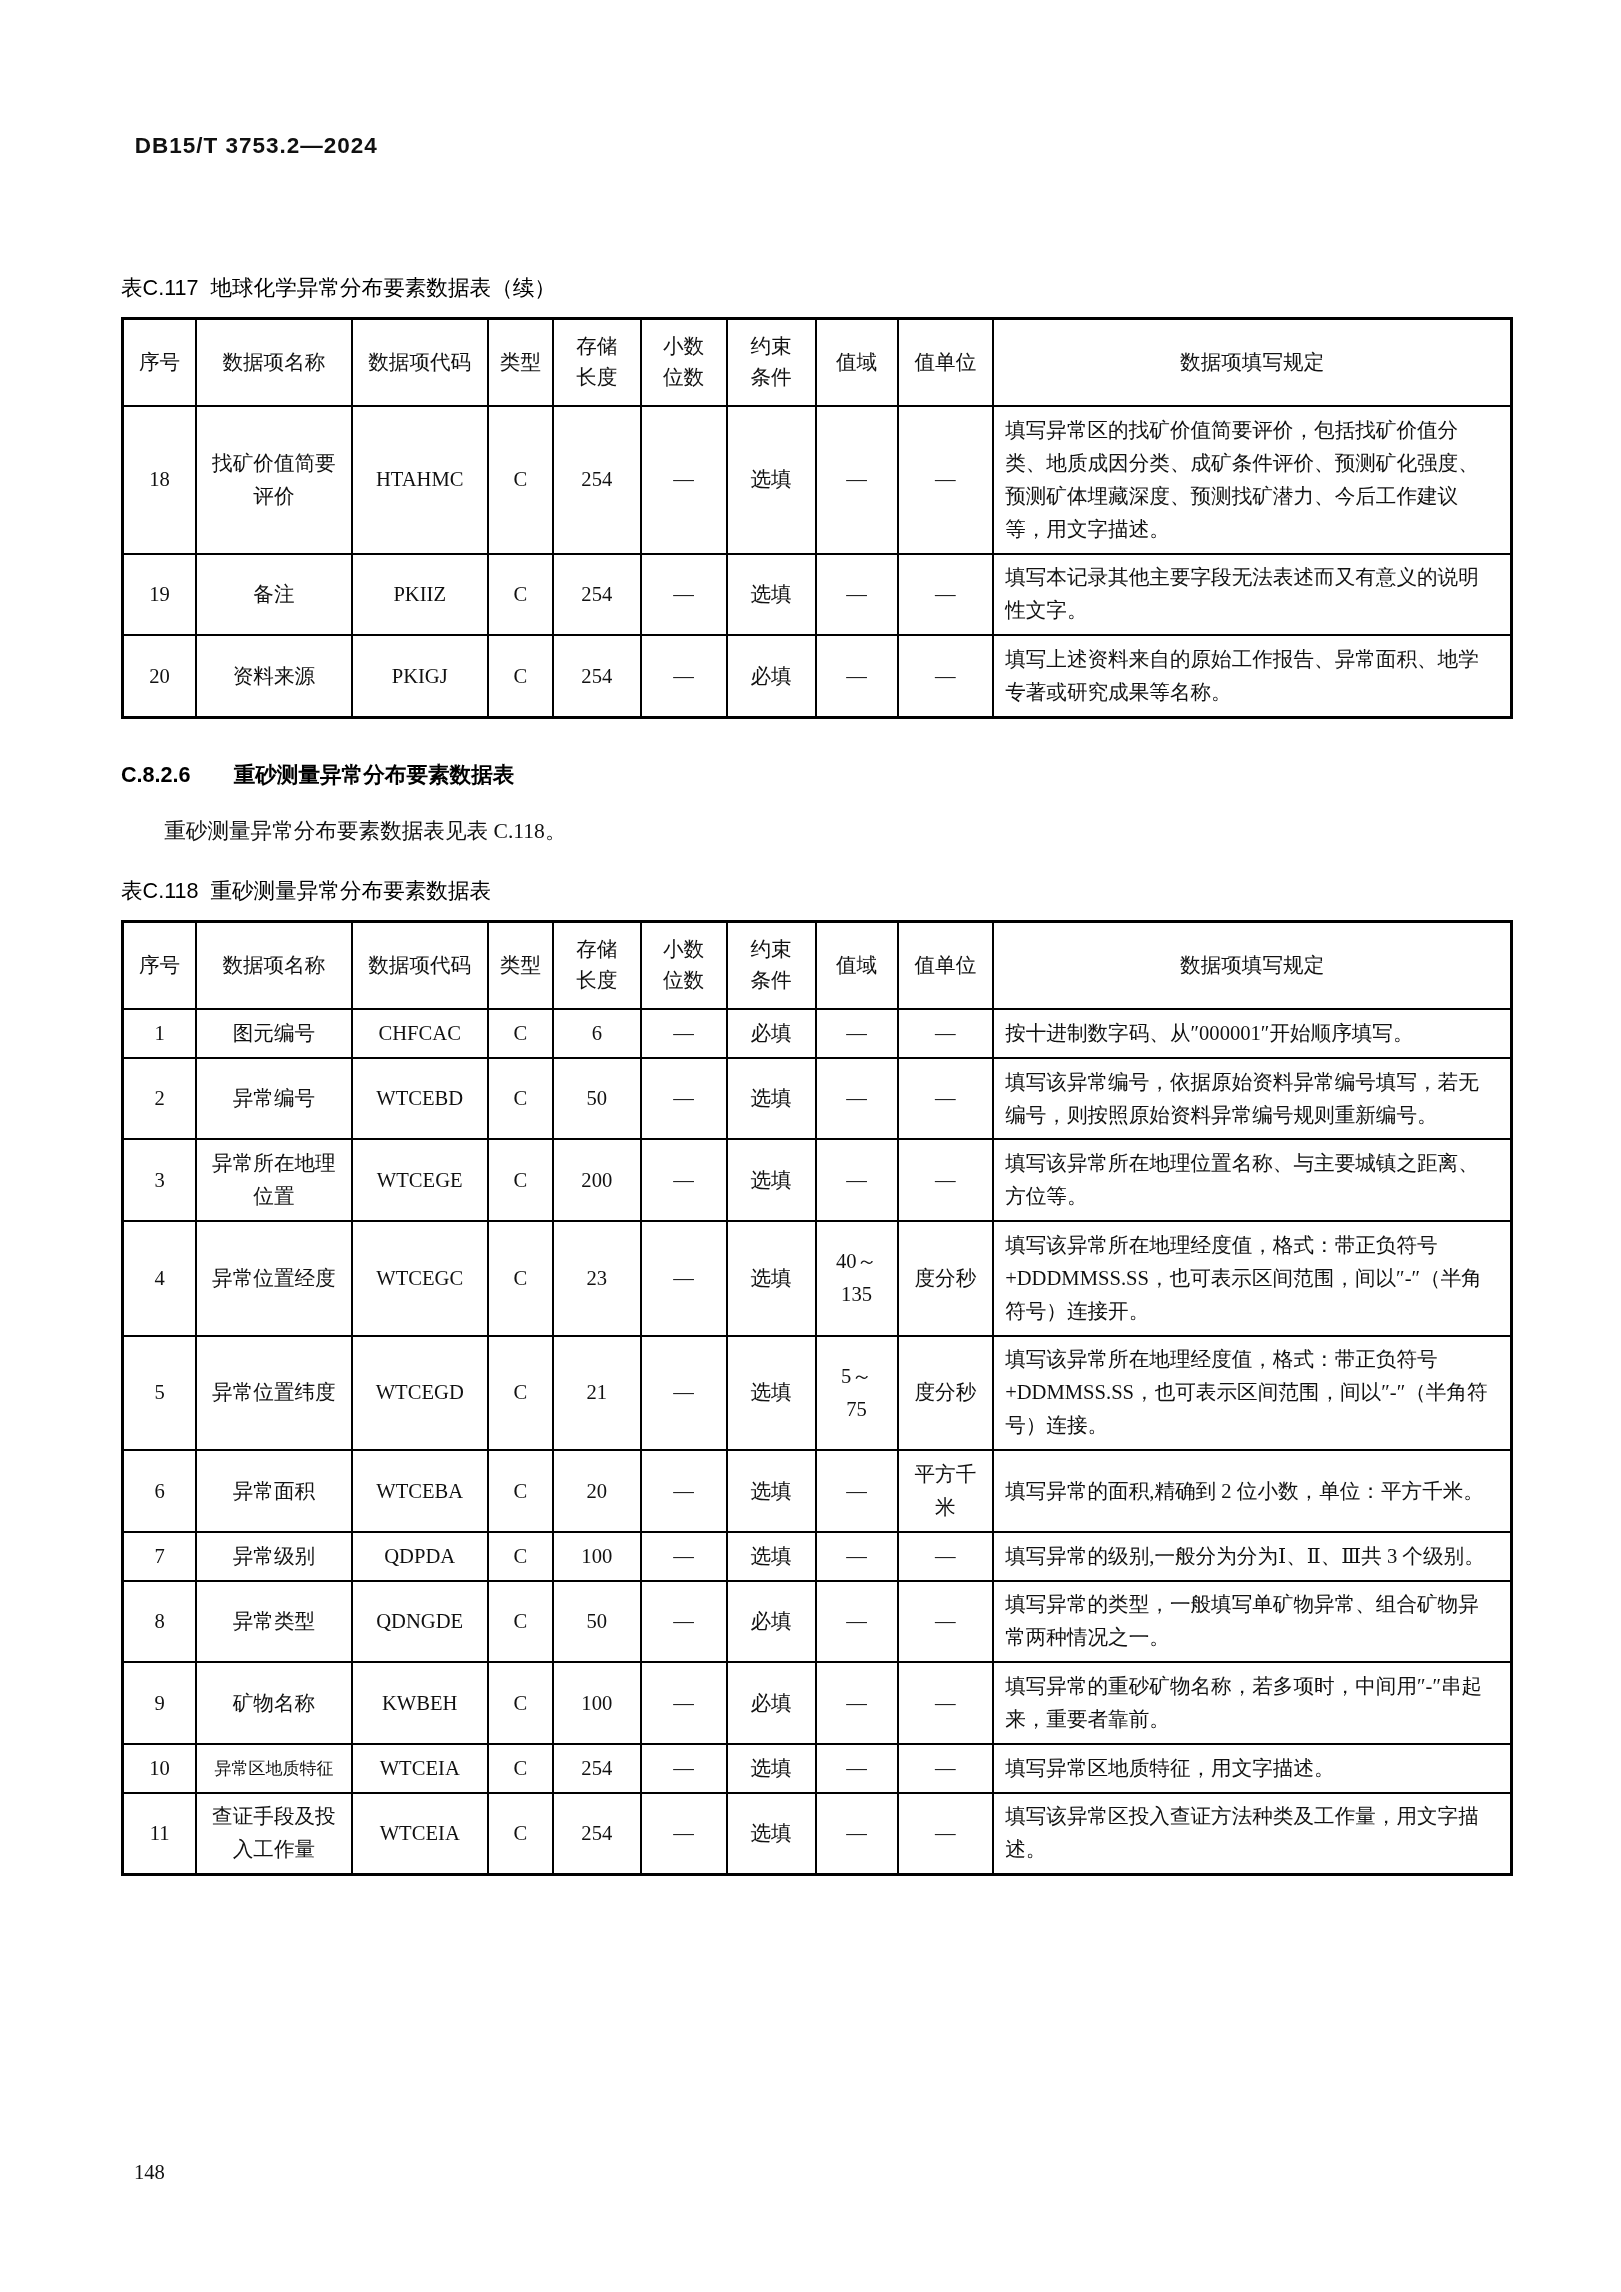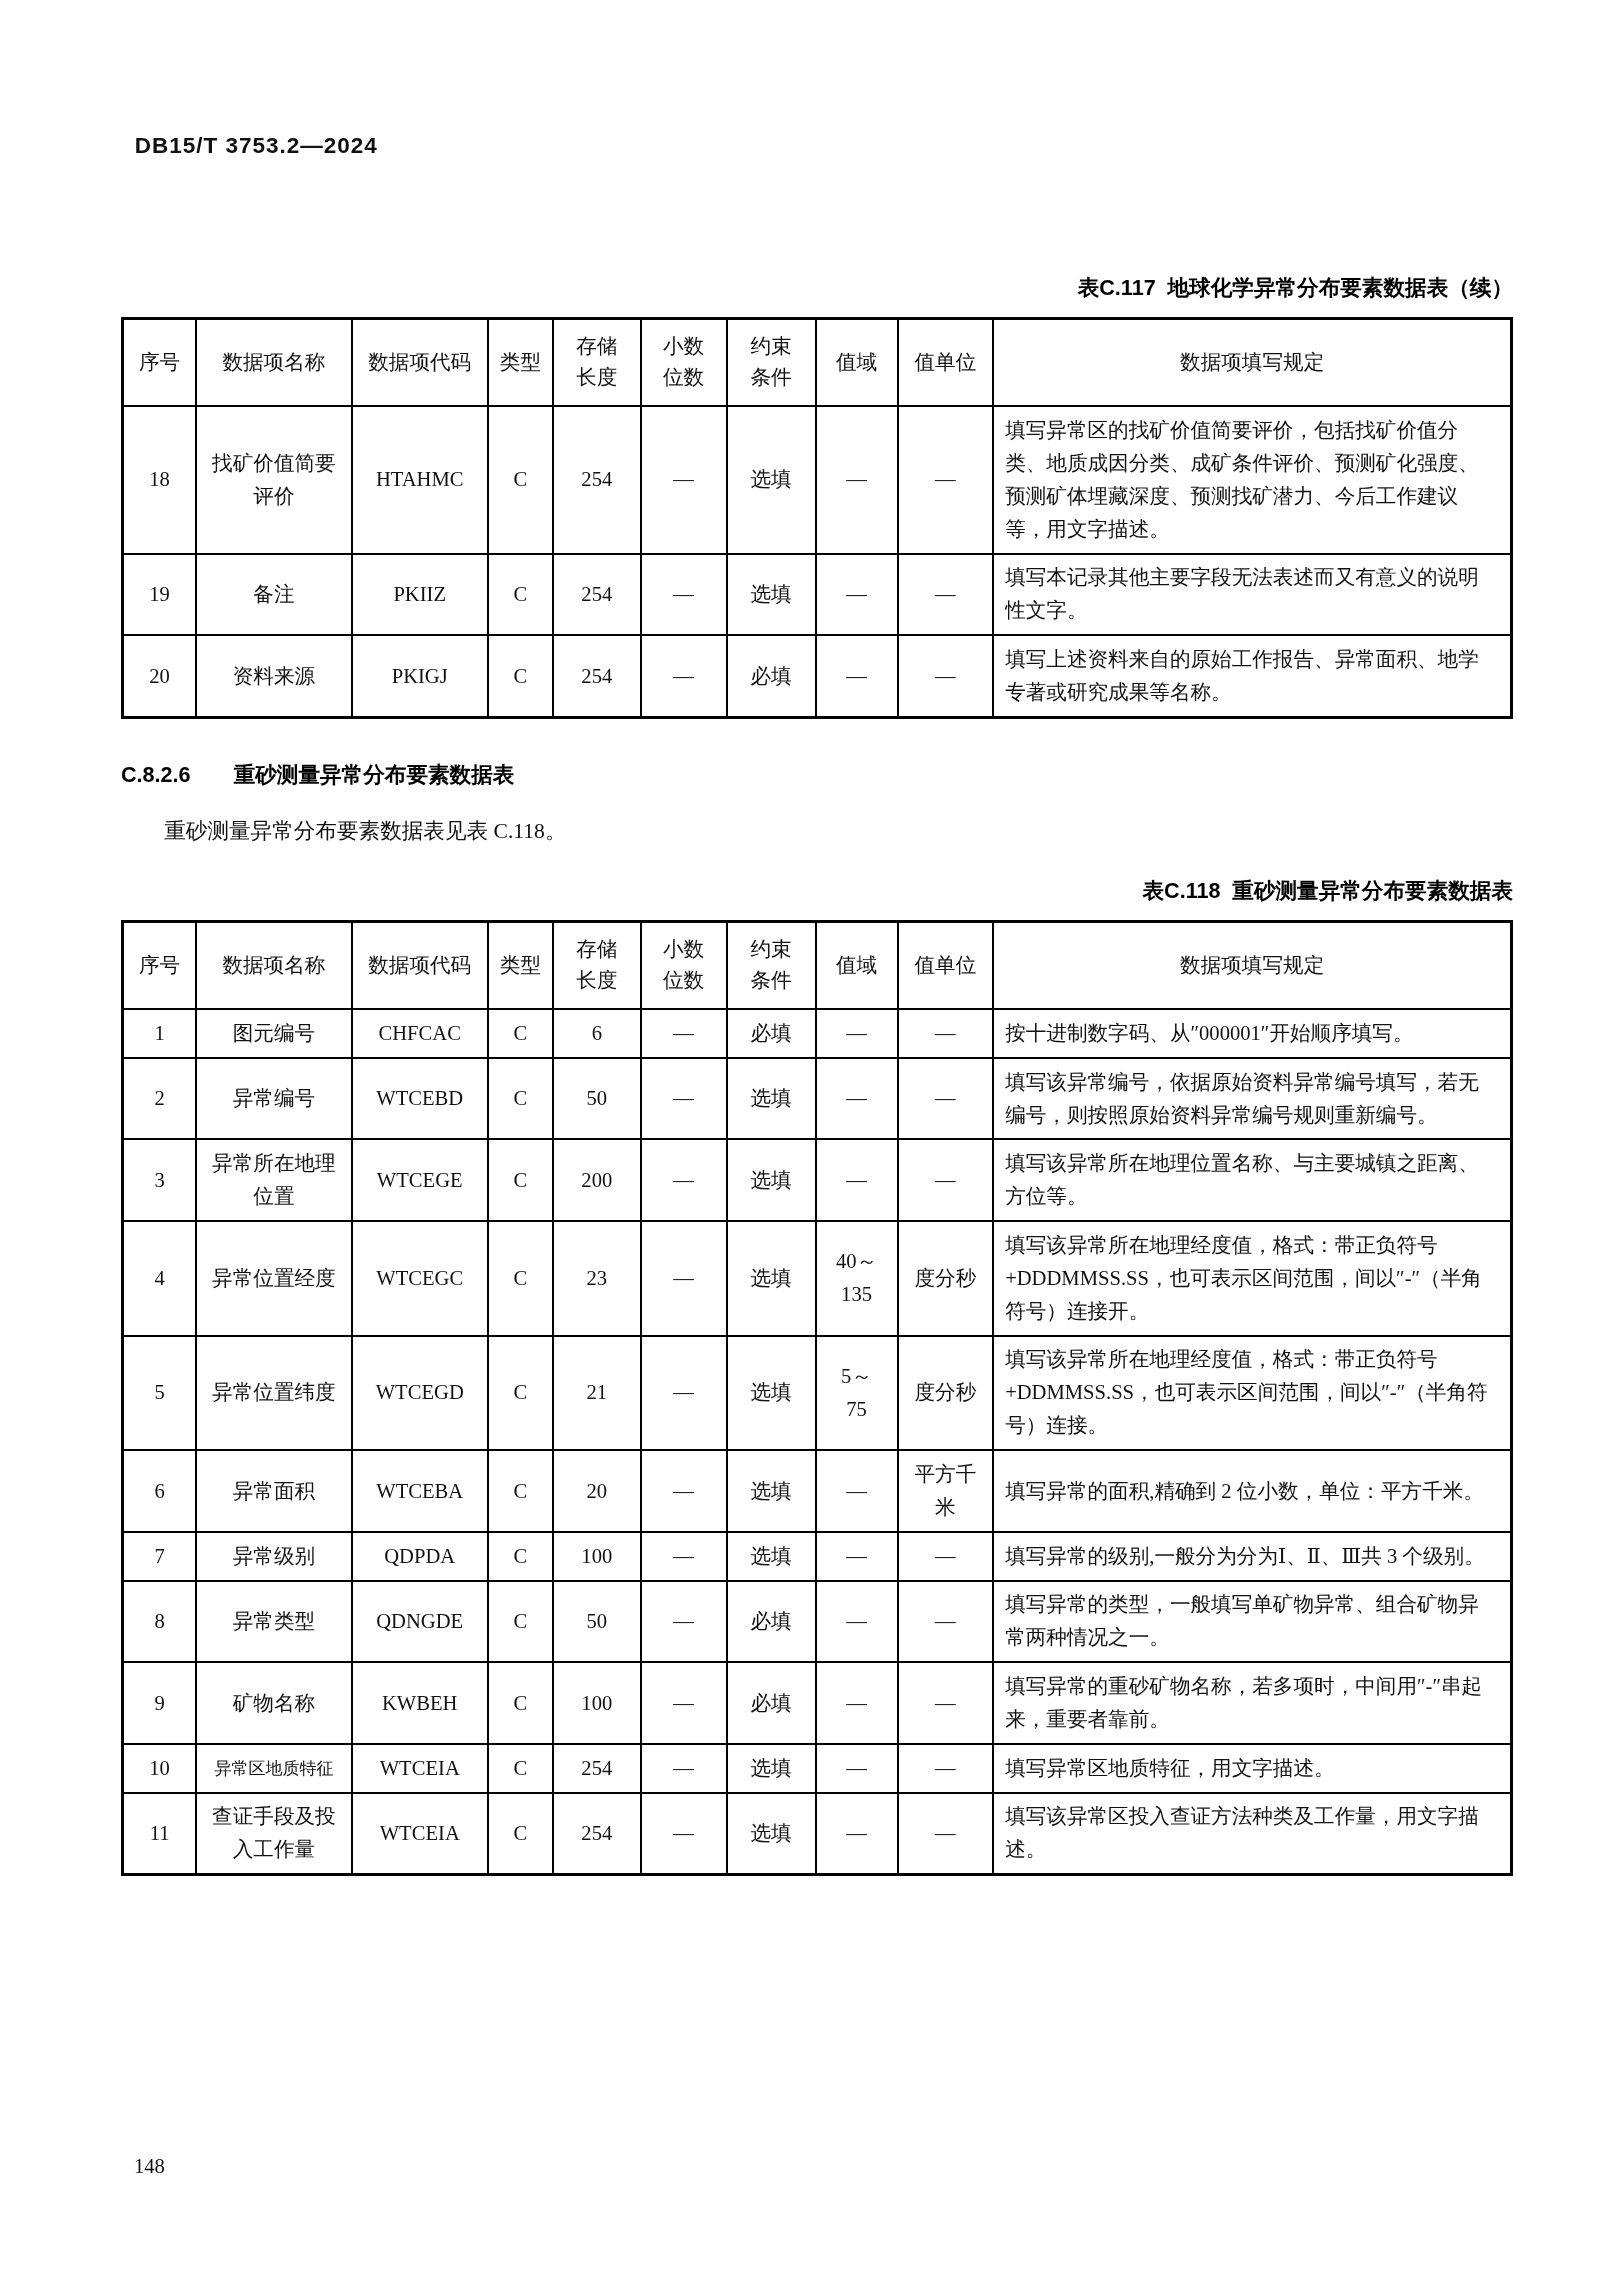--- a/index.html
+++ b/index.html
@@ -9,22 +9,22 @@
     font-family:"Liberation Serif","DejaVu Serif",serif; color:#111111;
   }
   .page { position:absolute; inset:0; padding:133px 108px 0 121px; }
 
   .doc-code {
     font-family:"Liberation Sans","DejaVu Sans",sans-serif;
     font-weight:700; font-size:22.5px; letter-spacing:1px; margin-left:13.7px;
   }
 
   .table-title {
-    text-align:right; font-family:"Liberation Sans","DejaVu Sans",sans-serif;
-    font-weight:700; font-size:21.6px; color:#000;
+    text-align:left; font-family:"Liberation Sans","DejaVu Sans",sans-serif;
+    font-weight:400; font-size:21.6px; color:#000;
   }
   .title-117 { margin-top:114px; }
   .title-118 { margin-top:31px; }
   .table-title .t-label { margin-right:11.8px; }
 
   table {
     width:100%; border-collapse:collapse; table-layout:fixed;
     border:3.9px solid #000; margin-top:14.7px;
   }
   th, td {
@@ -40,21 +40,21 @@
   .section-heading {
     margin-top:41px;
     font-family:"Liberation Sans","DejaVu Sans",sans-serif;
     font-weight:700; font-size:21.6px; color:#000;
   }
   .section-heading .s-num { display:inline-block; margin-right:43px; }
 
   .paragraph { margin-top:27px; font-size:21.6px; text-indent:2em; }
 
   .page-number {
-    position:absolute; left:134px; bottom:115px; font-size:20.6px;
+    position:absolute; left:134px; bottom:109px; font-size:20.6px;
   }
 </style>
 </head>
 <body>
 
 <div class="page">
 
   <div class="doc-code">DB15/T 3753.2—2024</div>
 
   <div class="table-title title-117">

